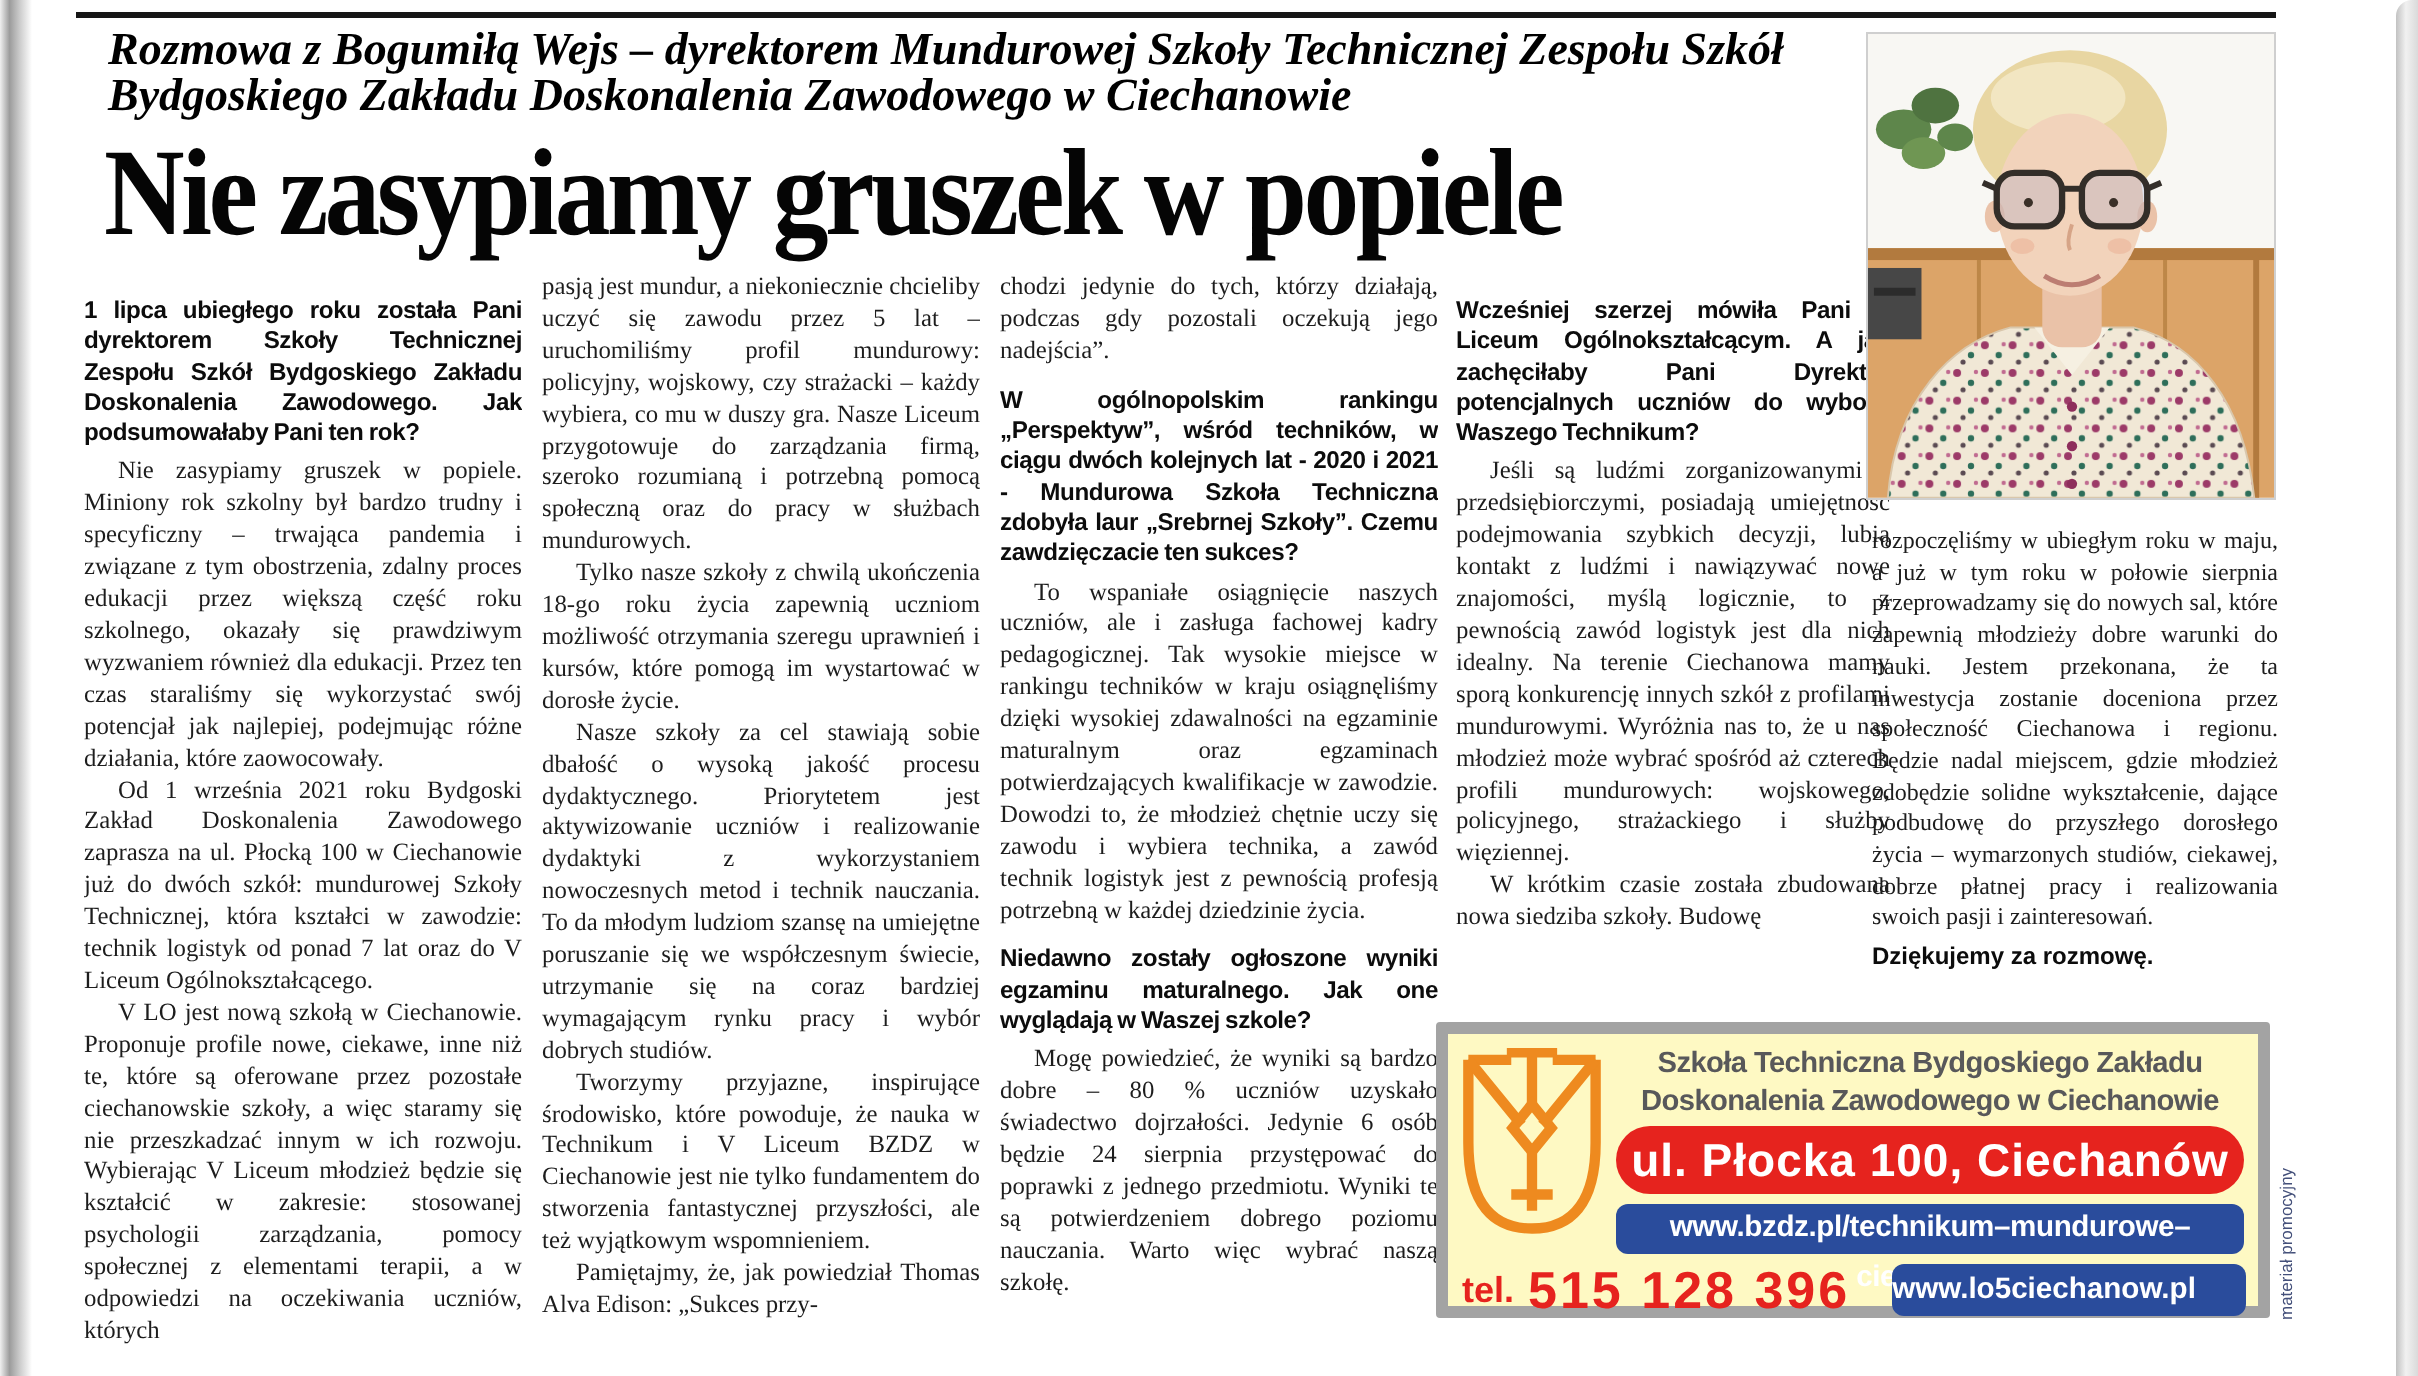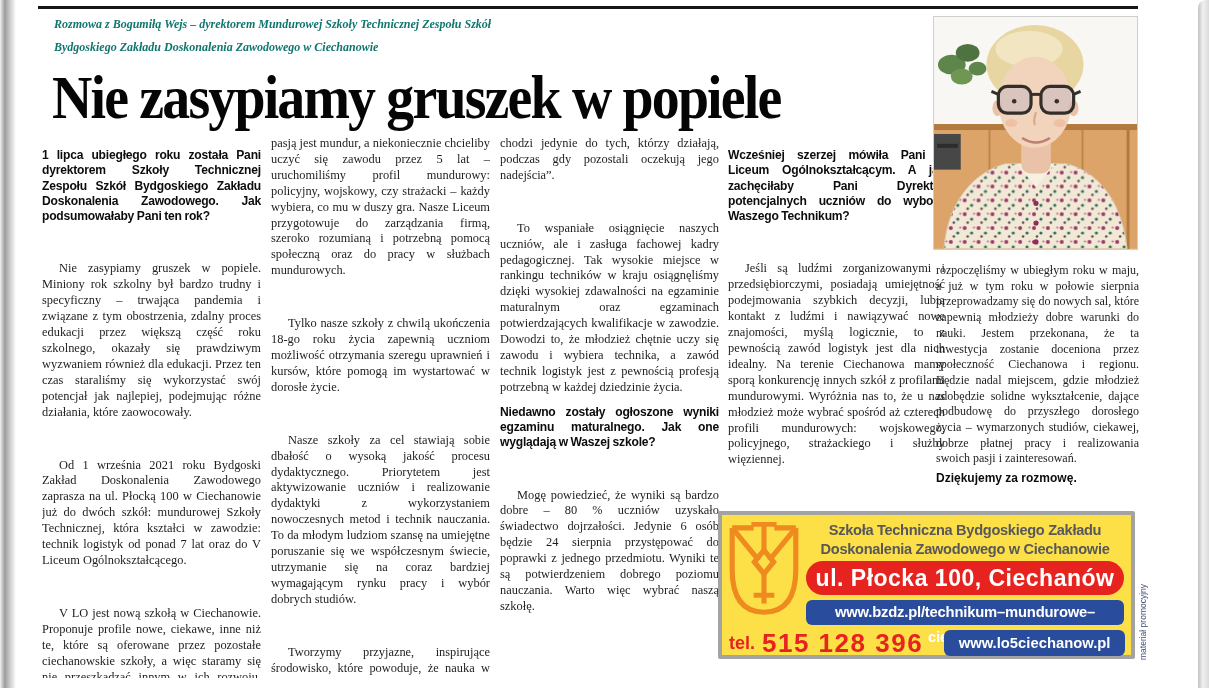--- a/index.html
+++ b/index.html
@@ -10,68 +10,68 @@
   
   .edge-left{position:absolute;left:0;top:0;width:16px;height:688px;
     background:linear-gradient(90deg,#f0f0f0 0%,#9c9c9c 30%,#c9c9c9 60%,#ffffff 100%);}
   .edge-right{position:absolute;left:1198px;top:0;width:11px;height:688px;
     background:linear-gradient(90deg,#c2c2c2 0%,#f1f1f1 45%,#dadada 100%);
     border-radius:8px 0 0 0;}
   .top-rule{position:absolute;left:38px;top:6px;width:1100px;height:3px;background:#161616;}
 
   .kicker{position:absolute;left:54px;top:13px;width:900px;
     font-family:"Liberation Serif",serif;font-style:italic;font-weight:bold;
-    font-size:12px;line-height:23px;color:#0f766e;}
+    font-size:23px;line-height:23px;color:#000000;}
   .headline{position:absolute;left:52px;top:62px;white-space:nowrap;
     font-family:"Liberation Serif",serif;font-weight:bold;color:#050505;
     font-size:62px;letter-spacing:-2px;transform:scaleX(.9);transform-origin:0 50%;}
 
   .col{position:absolute;top:136px;overflow:hidden;}
   .col p{margin:0;text-align:justify;font-size:12.4px;line-height:15.9px;font-family:Liberation Serif, serif;}
-  .col p.answer{text-indent:17px;margin-top:37px;}
+  .col p.answer{text-indent:17px;}
   .col p.answer-cont{text-indent:0;}
   .col p.question{font-family:"Liberation Sans",sans-serif;font-weight:bold;
     font-size:12.1px;line-height:15.3px;letter-spacing:-.2px;word-spacing:-.5px;
     color:#0c0c0c;margin:9px 0 4px 0;}
   .col p.question:first-child{margin-top:12px;}
   .col p.signoff{font-family:"Liberation Sans",sans-serif;font-weight:bold;
     font-size:12.1px;margin-top:4px;text-align:left;color:#0c0c0c;}
   #col-0{left:42px;width:219px;height:542px;}
   #col-1{left:271px;width:219px;height:542px;}
   #col-2{left:500px;width:219px;height:542px;}
   #col-3{left:728px;width:217px;height:362px;}
   #col-4{left:936px;width:203px;top:263px;height:247px;}
   #col-4 p{font-size:12px;line-height:15.7px;}
 
   .photo{position:absolute;left:933px;top:16px;width:205px;height:234px;
     border:1px solid #cfcfcf;box-sizing:border-box;background:#f6f5f1;}
   .photo svg{display:block;width:100%;height:100%;}
 
   .ad{position:absolute;left:718px;top:511px;width:417px;height:148px;
-    border:4px solid #a3a3a3;border-radius:2px;background:#fde047;box-sizing:border-box;}
+    border:6px solid #a3a3a3;border-radius:2px;background:#fef9c3;box-sizing:border-box;}
   .ad-logo{position:absolute;left:5px;top:7px;width:74px;height:102px;}
   .ad-title{position:absolute;left:82px;right:5px;top:6px;text-align:center;
     font-family:"Liberation Sans",sans-serif;font-weight:bold;font-size:14.6px;
     line-height:19px;color:#58585a;letter-spacing:-.3px;}
   .ad-address{position:absolute;left:84px;right:7px;top:46px;height:34px;
     background:#e6231e;border-radius:17px;color:#fff;text-align:center;
     font-family:"Liberation Sans",sans-serif;font-weight:bold;font-size:23px;
     line-height:34px;letter-spacing:.5px;}
   .ad-url1{position:absolute;left:84px;right:7px;top:85px;height:25px;
     background:#2a4c9c;border-radius:6px;color:#fff;text-align:center;
     font-family:"Liberation Sans",sans-serif;font-weight:bold;font-size:14.8px;
     line-height:25px;letter-spacing:-.2px;}
   .ad-bottom{position:absolute;left:7px;right:6px;top:114px;height:28px;
     display:flex;align-items:center;}
   .ad-tel{font-family:"Liberation Sans",sans-serif;font-weight:bold;
     font-size:18px;color:#e6231e;margin-right:7px;}
   .ad-phone{font-family:"Liberation Sans",sans-serif;font-weight:bold;
     font-size:26px;color:#e6231e;letter-spacing:1.5px;margin-right:21px;text-align:right;}
   .ad-url2{flex:1;height:26px;background:#2a4c9c;border-radius:6px;color:#fff;
-    text-align:center;font-family:"Liberation Sans",sans-serif;font-weight:bold;
+    font-family:"Liberation Sans",sans-serif;font-weight:bold;
     font-size:14.8px;line-height:26px;}
   .ad-note{position:absolute;left:1138px;top:582px;height:78px;
     writing-mode:vertical-rl;transform:rotate(180deg);
     font-family:"Liberation Sans",sans-serif;font-size:8.5px;color:#44507a;}
 </style>
 </head>
 <body>
 
 <div class="edge-left"></div>
 <div class="edge-right"></div>
@@ -92,20 +92,21 @@
   </div>
 <div class="col" id="col-1">
     <p class="answer-cont">pasją jest mundur, a niekoniecznie chcieliby uczyć się zawodu przez 5 lat – uruchomiliśmy profil mundurowy: policyjny, wojskowy, czy strażacki – każdy wybiera, co mu w duszy gra. Nasze Liceum przygotowuje do zarządzania firmą, szeroko rozumianą i potrzebną pomocą społeczną oraz do pracy w służbach mundurowych.</p>
     <p class="answer">Tylko nasze szkoły z chwilą ukończenia 18-go roku życia zapewnią uczniom możliwość otrzymania szeregu uprawnień i kursów, które pomogą im wystartować w dorosłe życie.</p>
     <p class="answer">Nasze szkoły za cel stawiają sobie dbałość o wysoką jakość procesu dydaktycznego. Priorytetem jest aktywizowanie uczniów i realizowanie dydaktyki z wykorzystaniem nowoczesnych metod i technik nauczania. To da młodym ludziom szansę na umiejętne poruszanie się we współczesnym świecie, utrzymanie się na coraz bardziej wymagającym rynku pracy i wybór dobrych studiów.</p>
     <p class="answer">Tworzymy przyjazne, inspirujące środowisko, które powoduje, że nauka w Technikum i V Liceum BZDZ w Ciechanowie jest nie tylko fundamentem do stworzenia fantastycznej przyszłości, ale też wyjątkowym wspomnieniem.</p>
     <p class="answer">Pamiętajmy, że, jak powiedział Thomas Alva Edison: „Sukces przy-</p>
   </div>
 <div class="col" id="col-2">
     <p class="answer-cont">chodzi jedynie do tych, którzy działają, podczas gdy pozostali oczekują jego nadejścia”.</p>
+    <p class="question">W ogólnopolskim rankingu „Perspektyw”, wśród techników, w ciągu dwóch kolejnych lat - 2020 i 2021 - Mundurowa Szkoła Techniczna zdobyła laur „Srebrnej Szkoły”. Czemu zawdzięczacie ten sukces?</p>
     <p class="answer">To wspaniałe osiągnięcie naszych uczniów, ale i zasługa fachowej kadry pedagogicznej. Tak wysokie miejsce w rankingu techników w kraju osiągnęliśmy dzięki wysokiej zdawalności na egzaminie maturalnym oraz egzaminach potwierdzających kwalifikacje w zawodzie. Dowodzi to, że młodzież chętnie uczy się zawodu i wybiera technika, a zawód technik logistyk jest z pewnością profesją potrzebną w każdej dziedzinie życia.</p>
     <p class="question">Niedawno zostały ogłoszone wyniki egzaminu maturalnego. Jak one wyglądają w Waszej szkole?</p>
     <p class="answer">Mogę powiedzieć, że wyniki są bardzo dobre – 80 % uczniów uzyskało świadectwo dojrzałości. Jedynie 6 osób będzie 24 sierpnia przystępować do poprawki z jednego przedmiotu. Wyniki te są potwierdzeniem dobrego poziomu nauczania. Warto więc wybrać naszą szkołę.</p>
   </div>
 <div class="col" id="col-3">
     <p class="question">Wcześniej szerzej mówiła Pani o Liceum Ogólnokształcącym. A jak zachęciłaby Pani Dyrektor potencjalnych uczniów do wyboru Waszego Technikum?</p>
     <p class="answer">Jeśli są ludźmi zorganizowanymi i przedsiębiorczymi, posiadają umiejętność podejmowania szybkich decyzji, lubią kontakt z ludźmi i nawiązywać nowe znajomości, myślą logicznie, to z pewnością zawód logistyk jest dla nich idealny. Na terenie Ciechanowa mamy sporą konkurencję innych szkół z profilami mundurowymi. Wyróżnia nas to, że u nas młodzież może wybrać spośród aż czterech profili mundurowych: wojskowego, policyjnego, strażackiego i służby więziennej.</p>
     <p class="answer">W krótkim czasie została zbudowana nowa siedziba szkoły. Budowę</p>
   </div>
 <div class="col" id="col-4">

